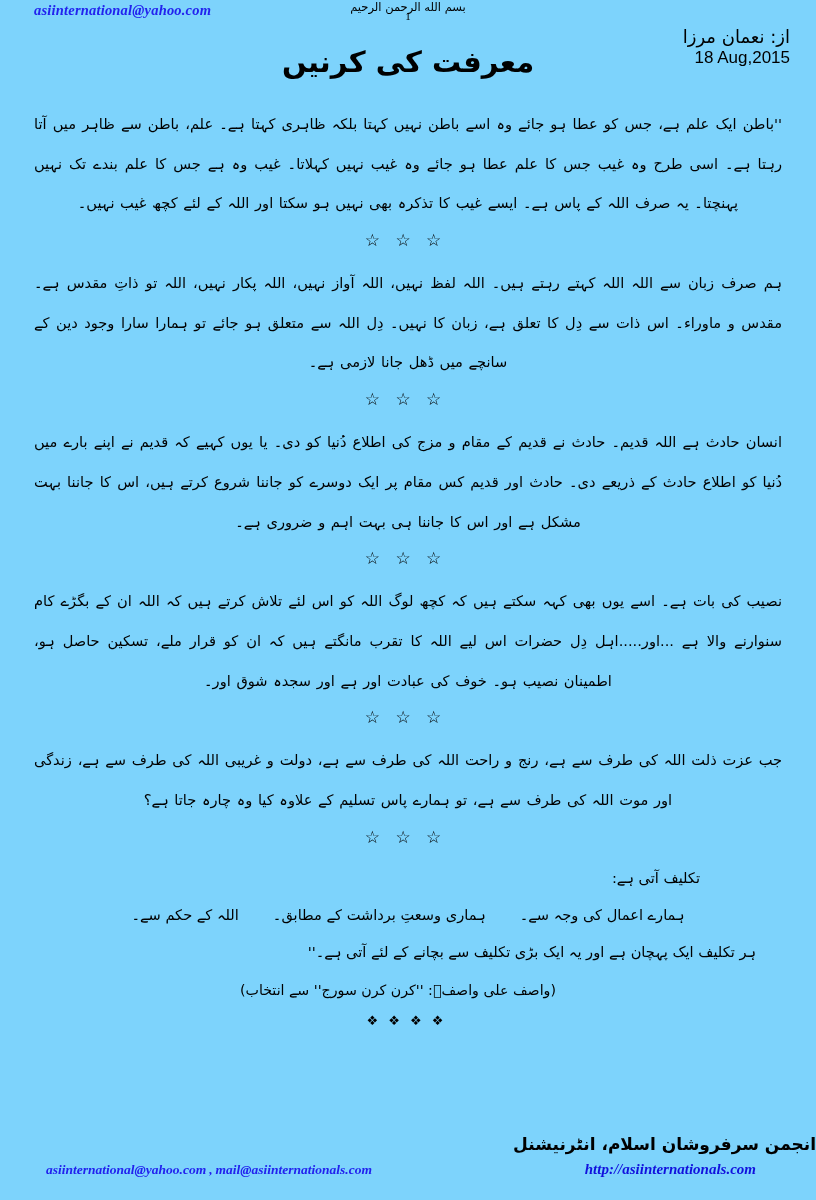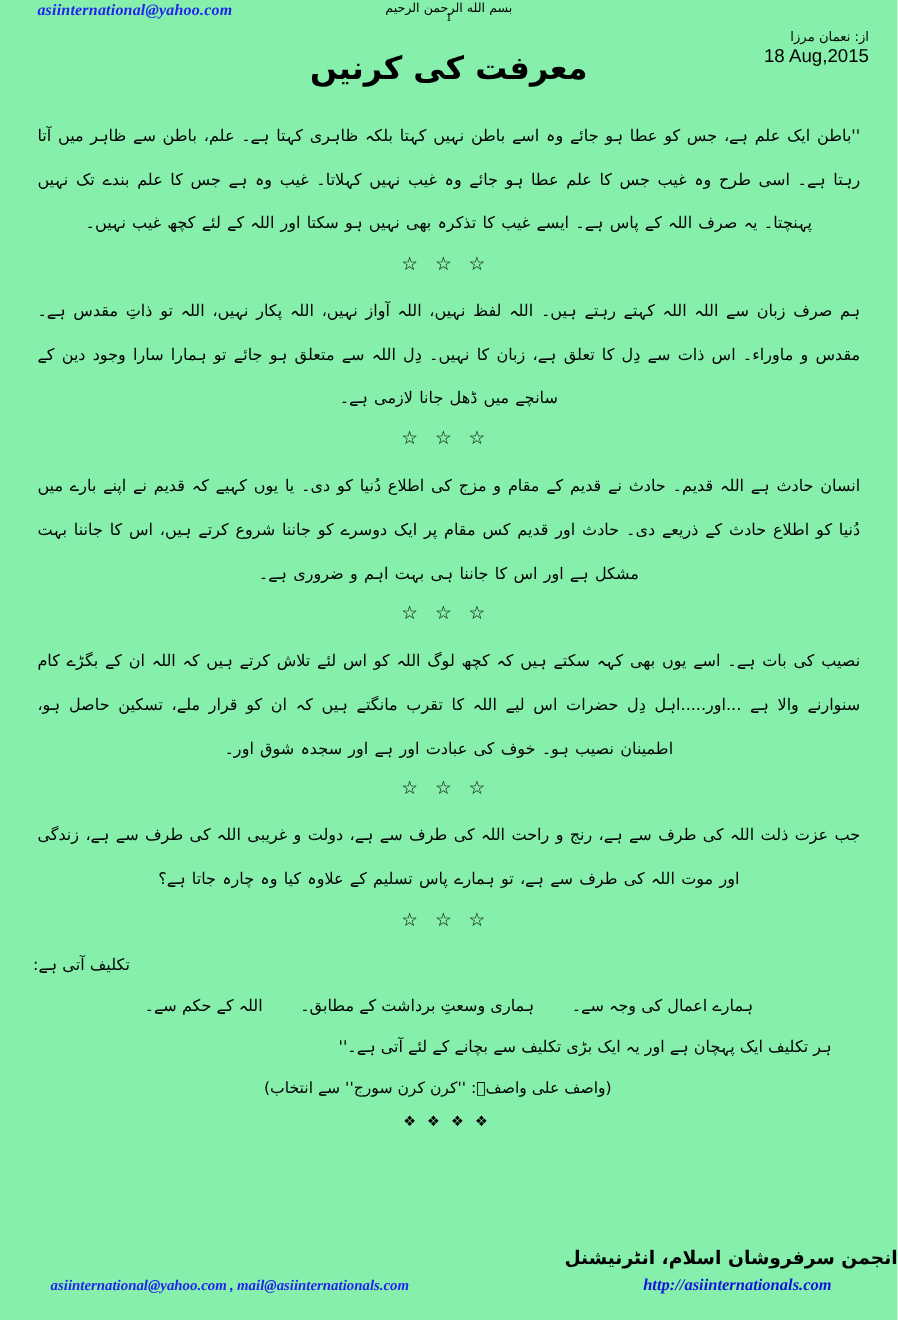--- a/index.html
+++ b/index.html
@@ -5,21 +5,21 @@
 <style>
   html, body {
     margin: 0;
     padding: 0;
     background: #ffffff;
   }
   .page {
     position: relative;
     width: 816px;
     height: 1200px;
-    background: #86efac;
+    background: #7dd3fc;
     overflow: hidden;
     font-family: "Liberation Serif", "DejaVu Serif", serif;
     box-sizing: border-box;
   }
 
   
   .header {
     position: relative;
     height: 104px;
   }
@@ -59,21 +59,21 @@
   }
   .hdr-author-block {
     position: absolute;
     top: 26px;
     right: 26px;
     text-align: right;
     line-height: 1.18;
   }
   .hdr-author {
     font-family: "DejaVu Sans", "Liberation Sans", sans-serif;
-    font-size: 12px;
+    font-size: 18px;
     color: #000000;
     display: block;
     white-space: nowrap;
   }
   .hdr-date {
     display: block;
     direction: ltr;
     text-align: right;
     font-family: "Liberation Sans", "DejaVu Sans", sans-serif;
     font-size: 17px;
@@ -124,21 +124,21 @@
 
   
   .closing {
     direction: rtl;
     font-family: "DejaVu Sans", "Liberation Sans", sans-serif;
     font-size: 14.6px;
     color: #000000;
     line-height: 2.4;
   }
   .closing-lead {
-    text-align: left;
+    text-align: right;
     padding-right: 86px;
     margin-top: 6px;
   }
   .closing-triple {
     display: flex;
     flex-direction: row;
     justify-content: center;
     align-items: baseline;
     gap: 34px;
     padding: 0 10px;

